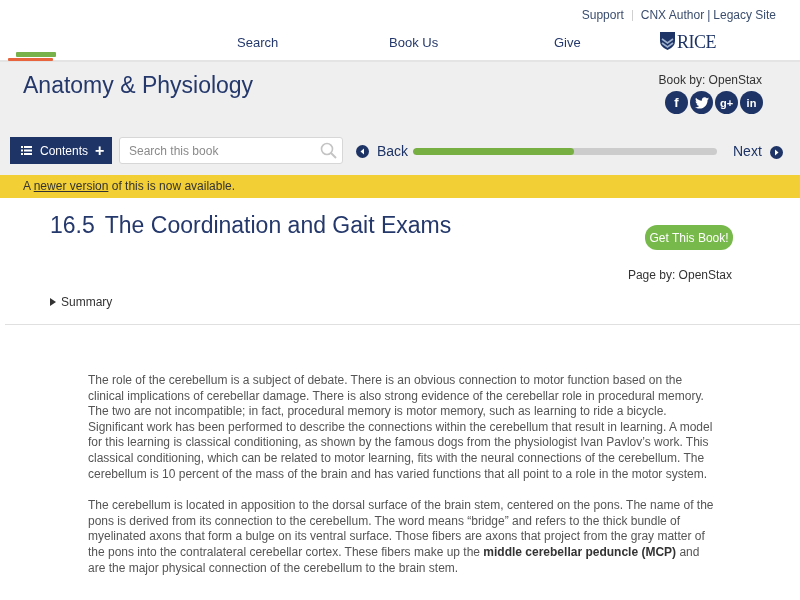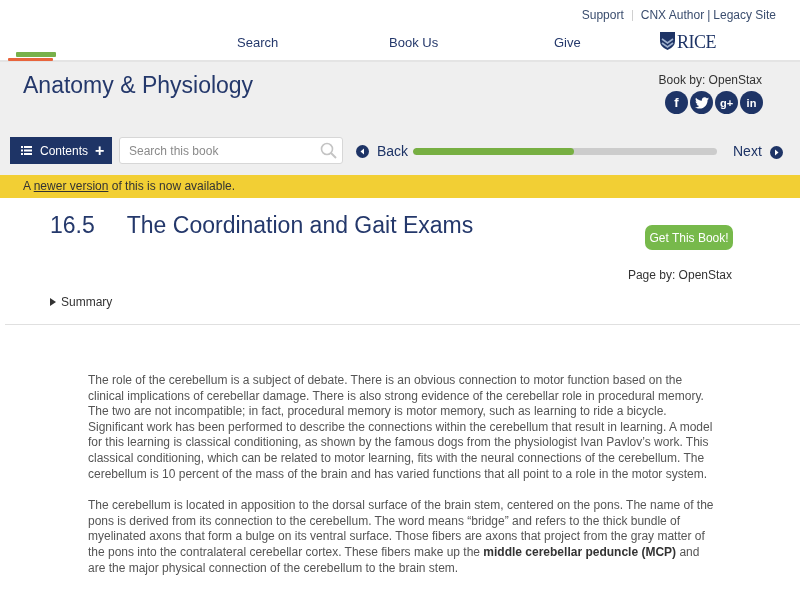--- a/index.html
+++ b/index.html
@@ -42,22 +42,22 @@
   .progress { position: absolute; left: 413px; top: 11px; width: 304px; height: 7px; border-radius: 4px; background: #cccccc; overflow: hidden; }
   .progress .fill { height: 100%; background: #77af42; border-radius: 4px; }
   .next { position: absolute; left: 733px; top: 6px; display: flex; align-items: flex-end; font-size: 14px; color: #1e3466; }
   .next .txt { margin-right: 8px; }
 
   .notice { position: absolute; left: 0; top: 175px; width: 800px; height: 23px; background: #f2cf34; font-size: 12px; color: #333; padding-left: 23px; line-height: 23px; }
   .notice a { color: #333; text-decoration: underline; }
 
   
   .page-title { position: absolute; left: 50px; top: 212px; font-size: 23px; color: #24386b; display: flex; }
-  .page-title .num { margin-right: 32px; }
-  .get-book { position: absolute; left: 645px; top: 225px; width: 88px; height: 25px; background: #77b94b; border-radius: 7px; color: #fff; font-size: 12px; display: flex; align-items: center; justify-content: center; }
+  .page-title .num { margin-right: 10px; }
+  .get-book { position: absolute; left: 645px; top: 225px; width: 88px; height: 25px; background: #77b94b; border-radius: 12px; color: #fff; font-size: 12px; display: flex; align-items: center; justify-content: center; }
   .pageby { position: absolute; right: 68px; top: 268px; font-size: 12px; color: #333; }
   .summary { position: absolute; left: 50px; top: 295px; font-size: 12px; color: #333; display: flex; align-items: center; }
   .summary .tri { width: 0; height: 0; border-top: 4px solid transparent; border-bottom: 4px solid transparent; border-left: 6px solid #333; margin-right: 5px; }
   .divider { position: absolute; left: 5px; top: 324px; width: 795px; height: 1px; background: #e0e0e0; }
 
   
   .content { position: absolute; left: 72px; top: 357px; width: 660px; color: #555; font-size: 12px; line-height: 15.6px; }
   .content p { margin: 16px; }
   .content h2 { font-size: 17.5px; font-weight: normal; color: #333; margin: 47px 0 16px 0; }
   .content b { color: #333; }

